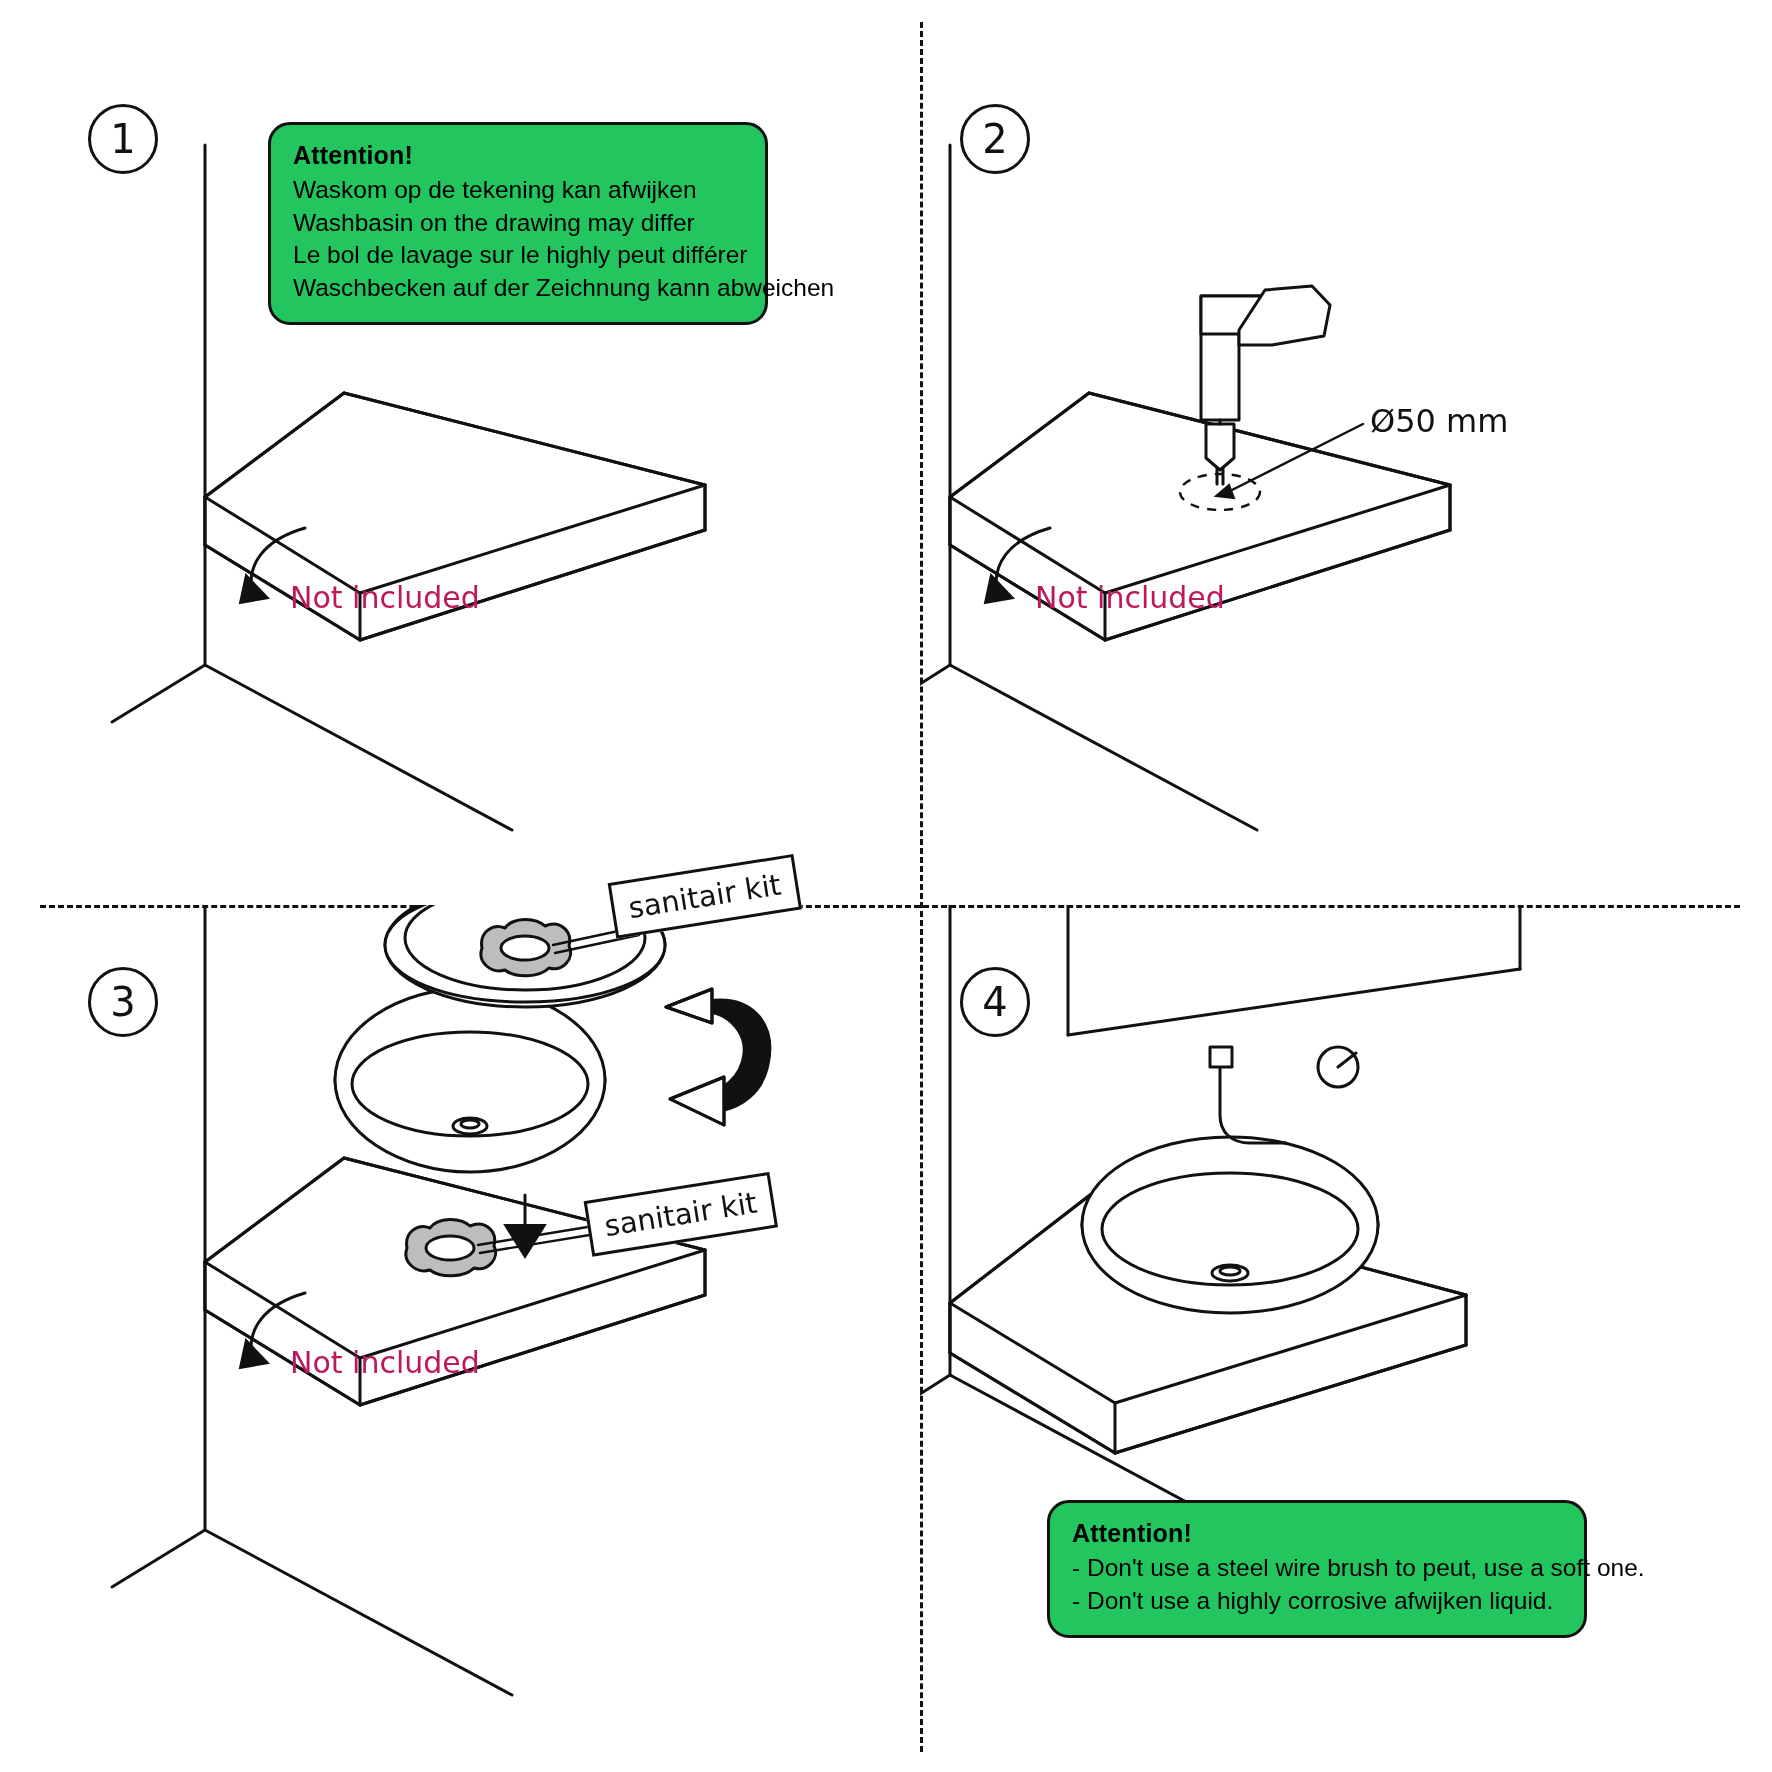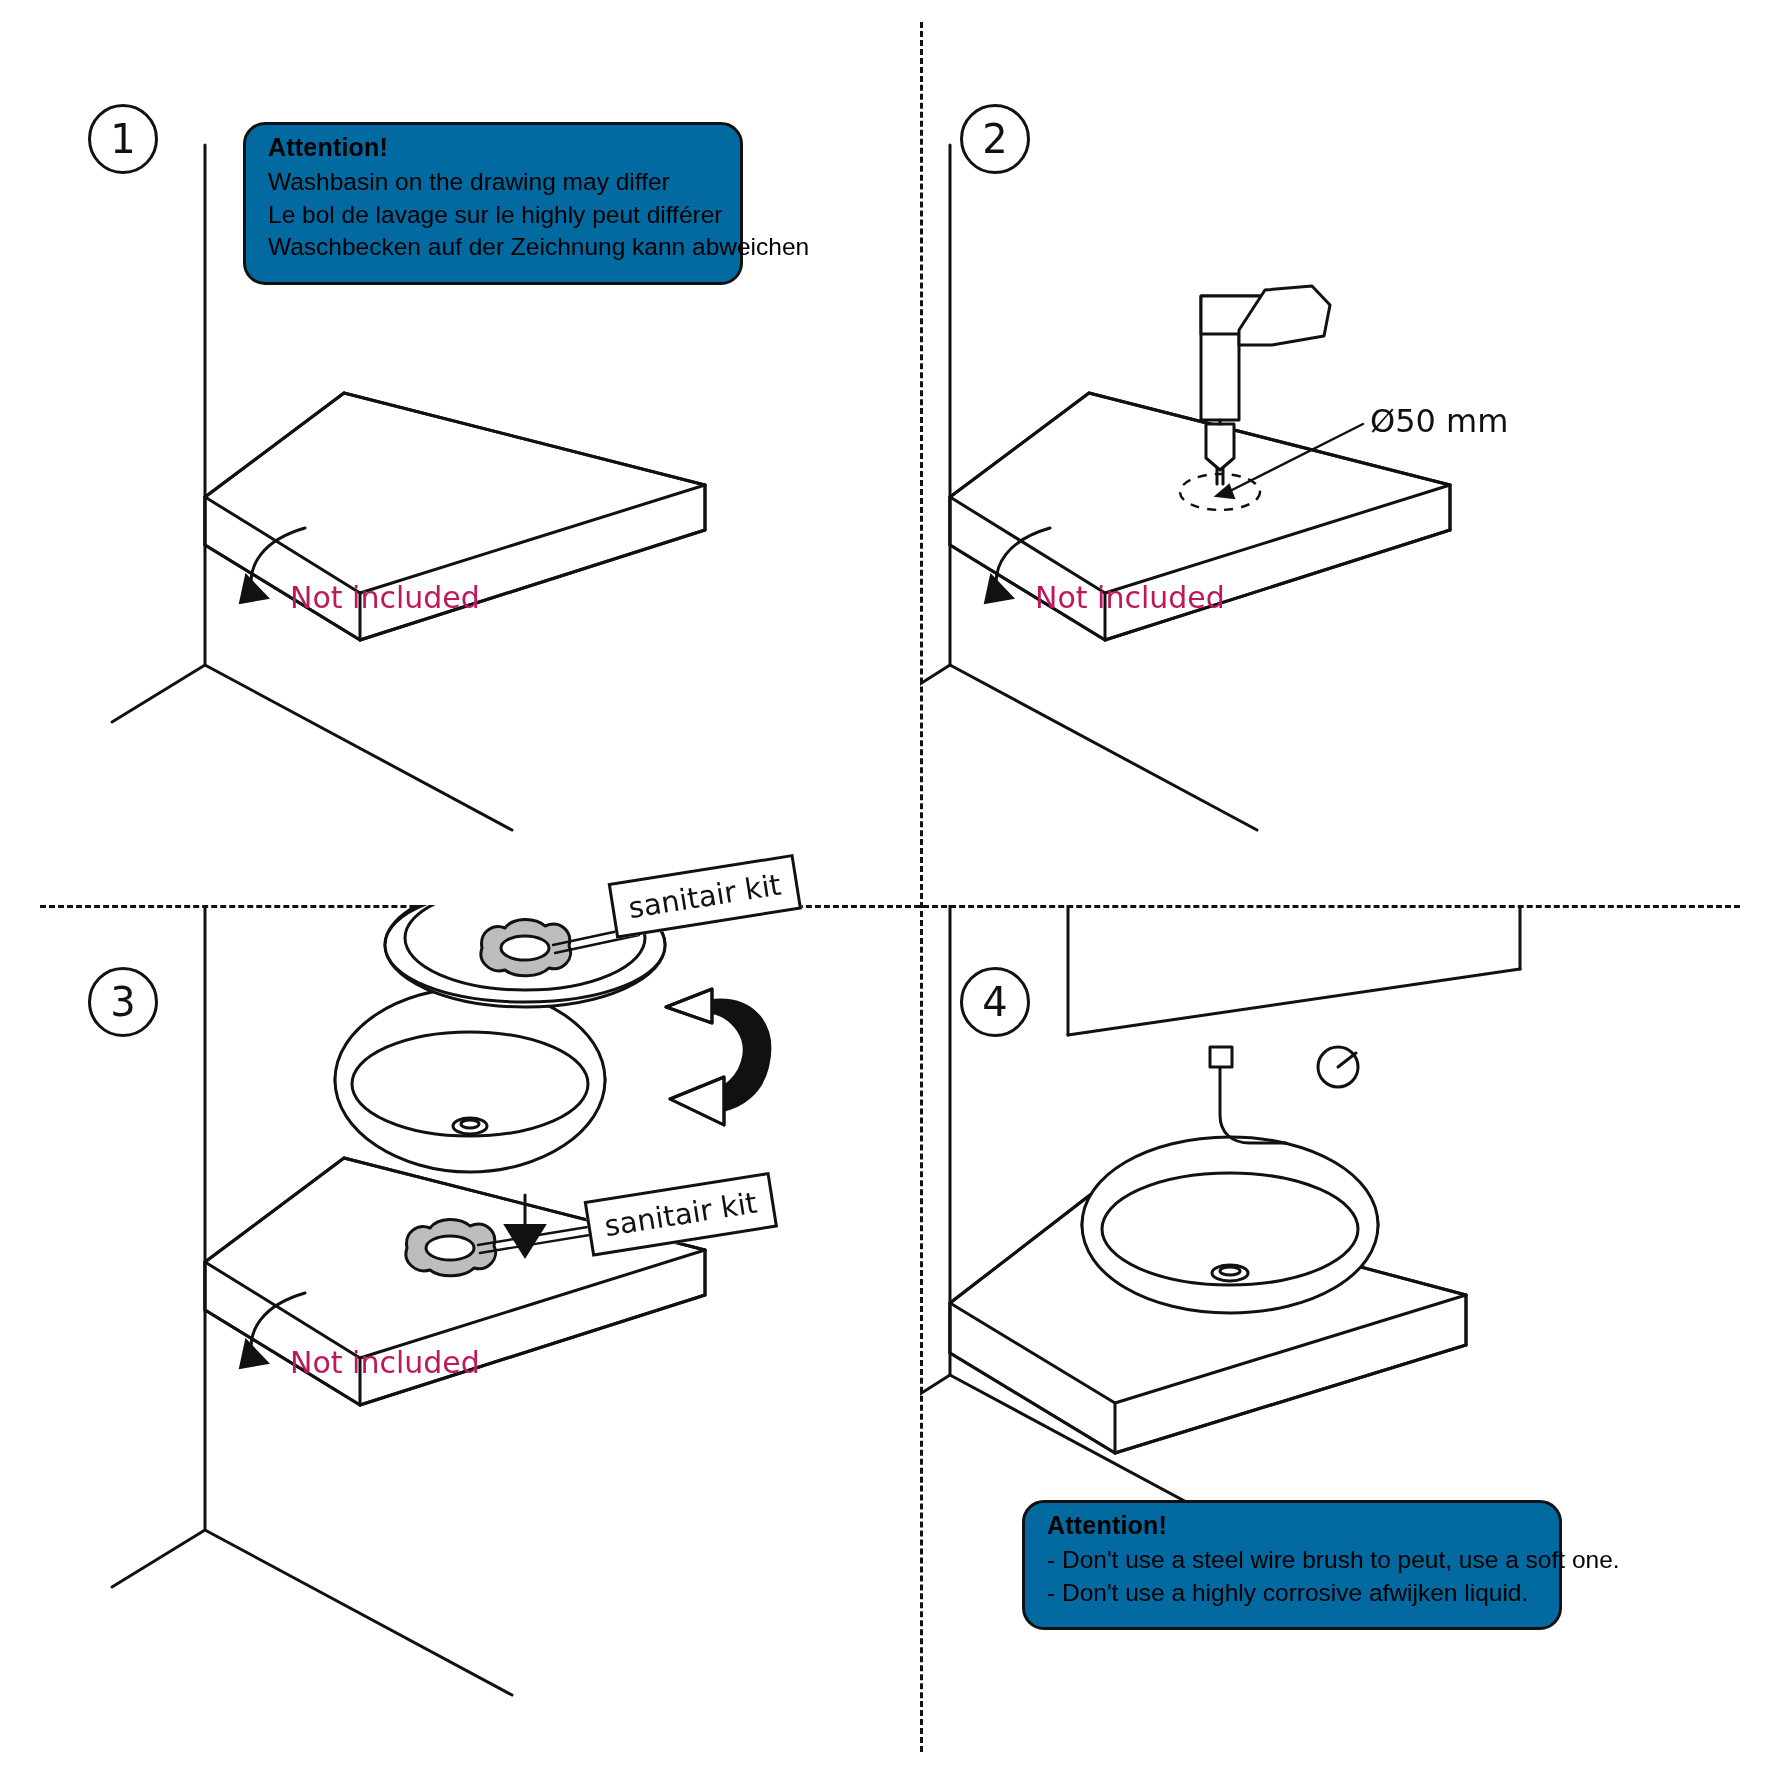--- a/index.html
+++ b/index.html
@@ -61,23 +61,24 @@
   }
   #badge-1 { left: 88px; top: 104px; }
   #badge-2 { left: 40px; top: 104px; }
   #badge-3 { left: 88px; top: 62px; }
   #badge-4 { left: 40px; top: 62px; }
 
   .callout {
     position: absolute;
     border: 3px solid #111;
     border-radius: 22px;
-    background: #0369a1;
+    background: #22c55e;
     box-sizing: border-box;
-    padding: 8px 22px 18px 22px;
+    padding: 16px 22px 18px 22px;
+    margin-left: 25px;
   }
   .callout .ct-title {
     font-size: 25px;
     font-weight: bold;
     margin-bottom: 4px;
     letter-spacing: 0.2px;
   }
   .callout .ct-line {
     font-size: 24.5px;
     line-height: 1.33;
@@ -122,20 +123,21 @@
 <div class="sheet">
 
   <div class="sep-v"></div>
   <div class="sep-h"></div>
 
   <div class="panel" id="panel-1">
     <div class="step-badge" id="badge-1">1</div>
 
     <div class="callout" id="callout-attention-1">
       <div class="ct-title">Attention!</div>
+      <div class="ct-line">Waskom op de tekening kan afwijken</div>
       <div class="ct-line">Washbasin on the drawing may differ</div>
       <div class="ct-line">Le bol de lavage sur le highly peut différer</div>
       <div class="ct-line">Waschbecken auf der Zeichnung kann abweichen</div>
     </div>
 
     <svg width="920" height="905" viewBox="0 0 920 905">
 
       <path class="ln" d="M205 145 L205 665"></path>
       <path class="ln" d="M205 665 L112 722"></path>
       <path class="ln" d="M205 665 L512 830"></path>

